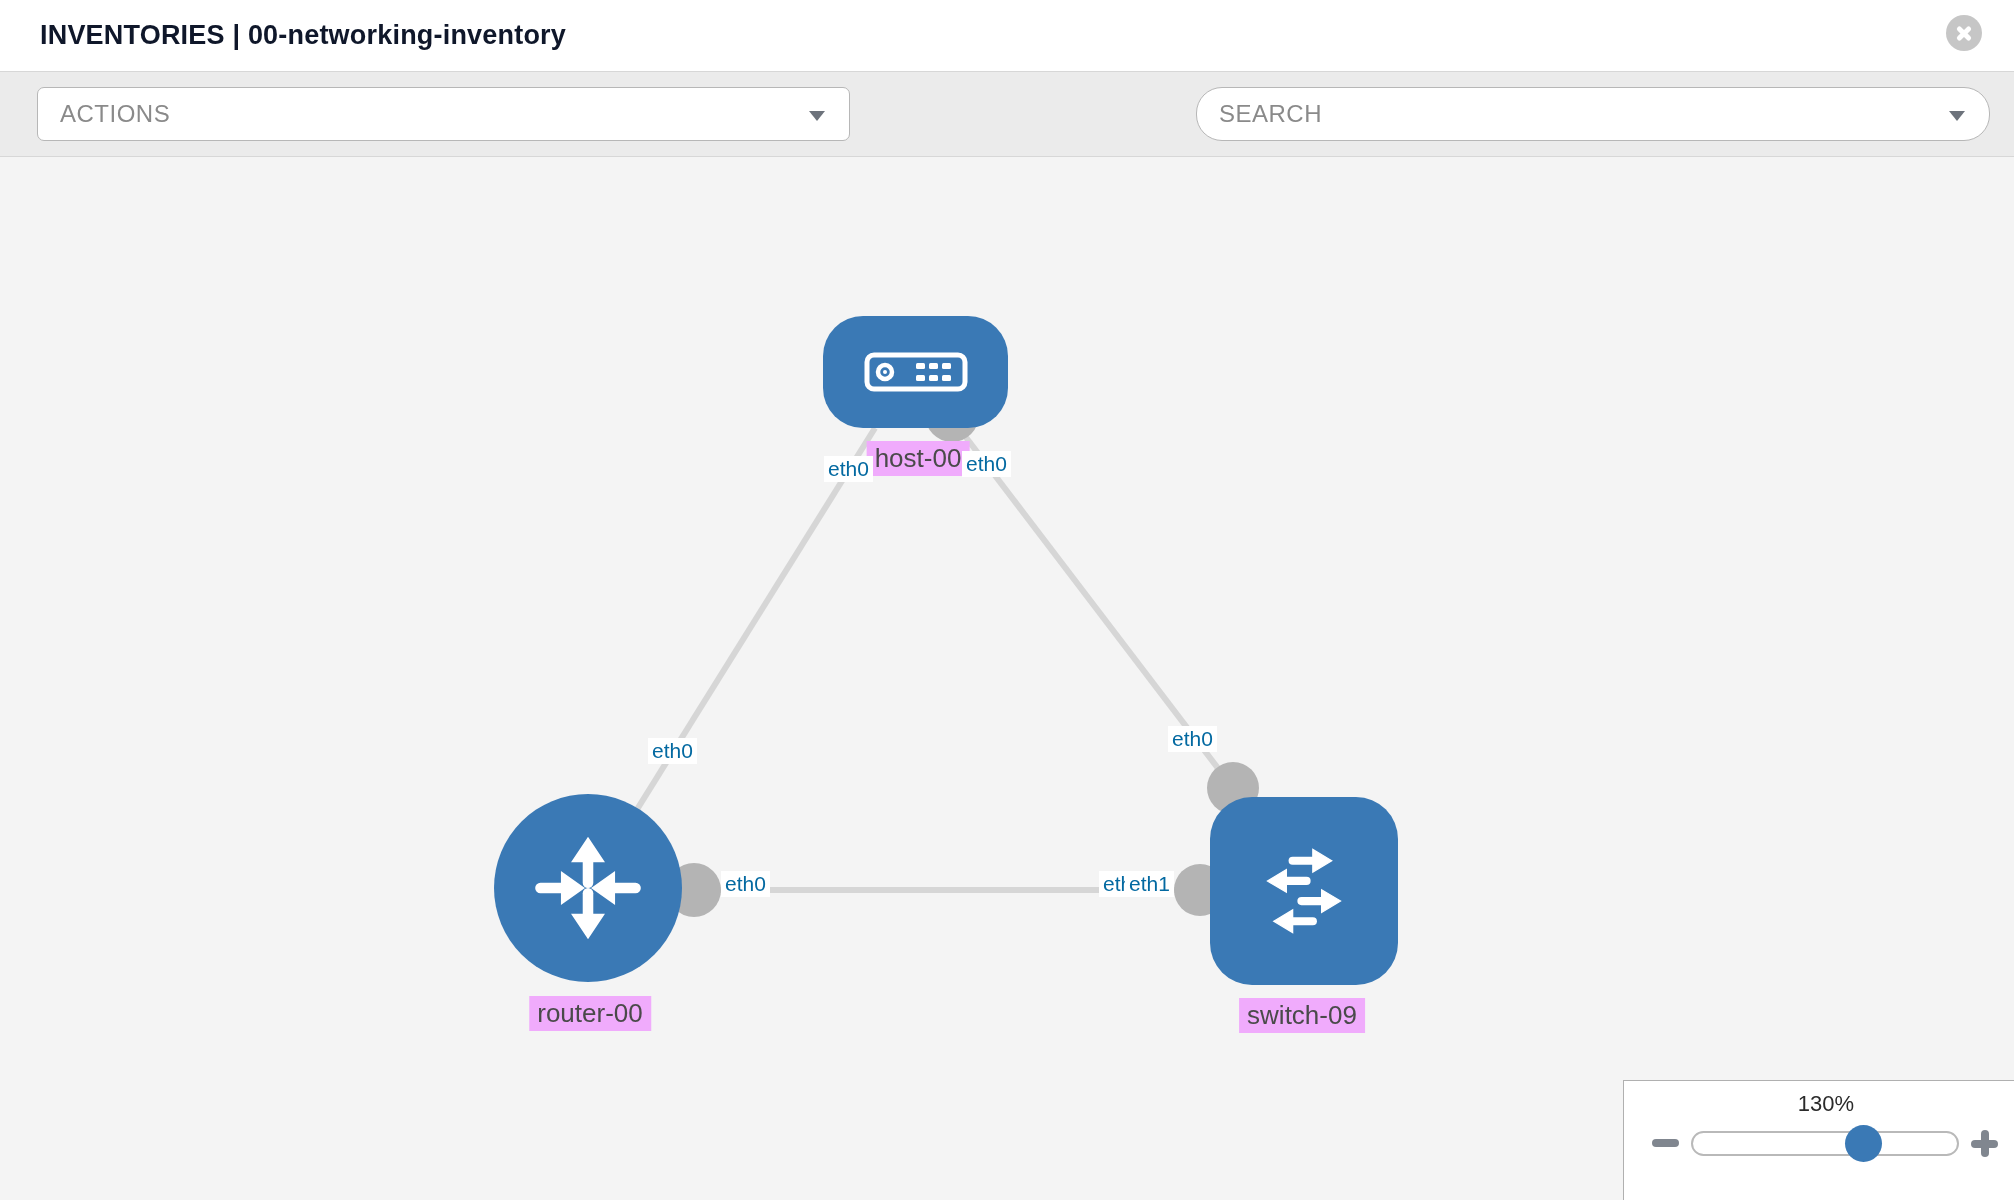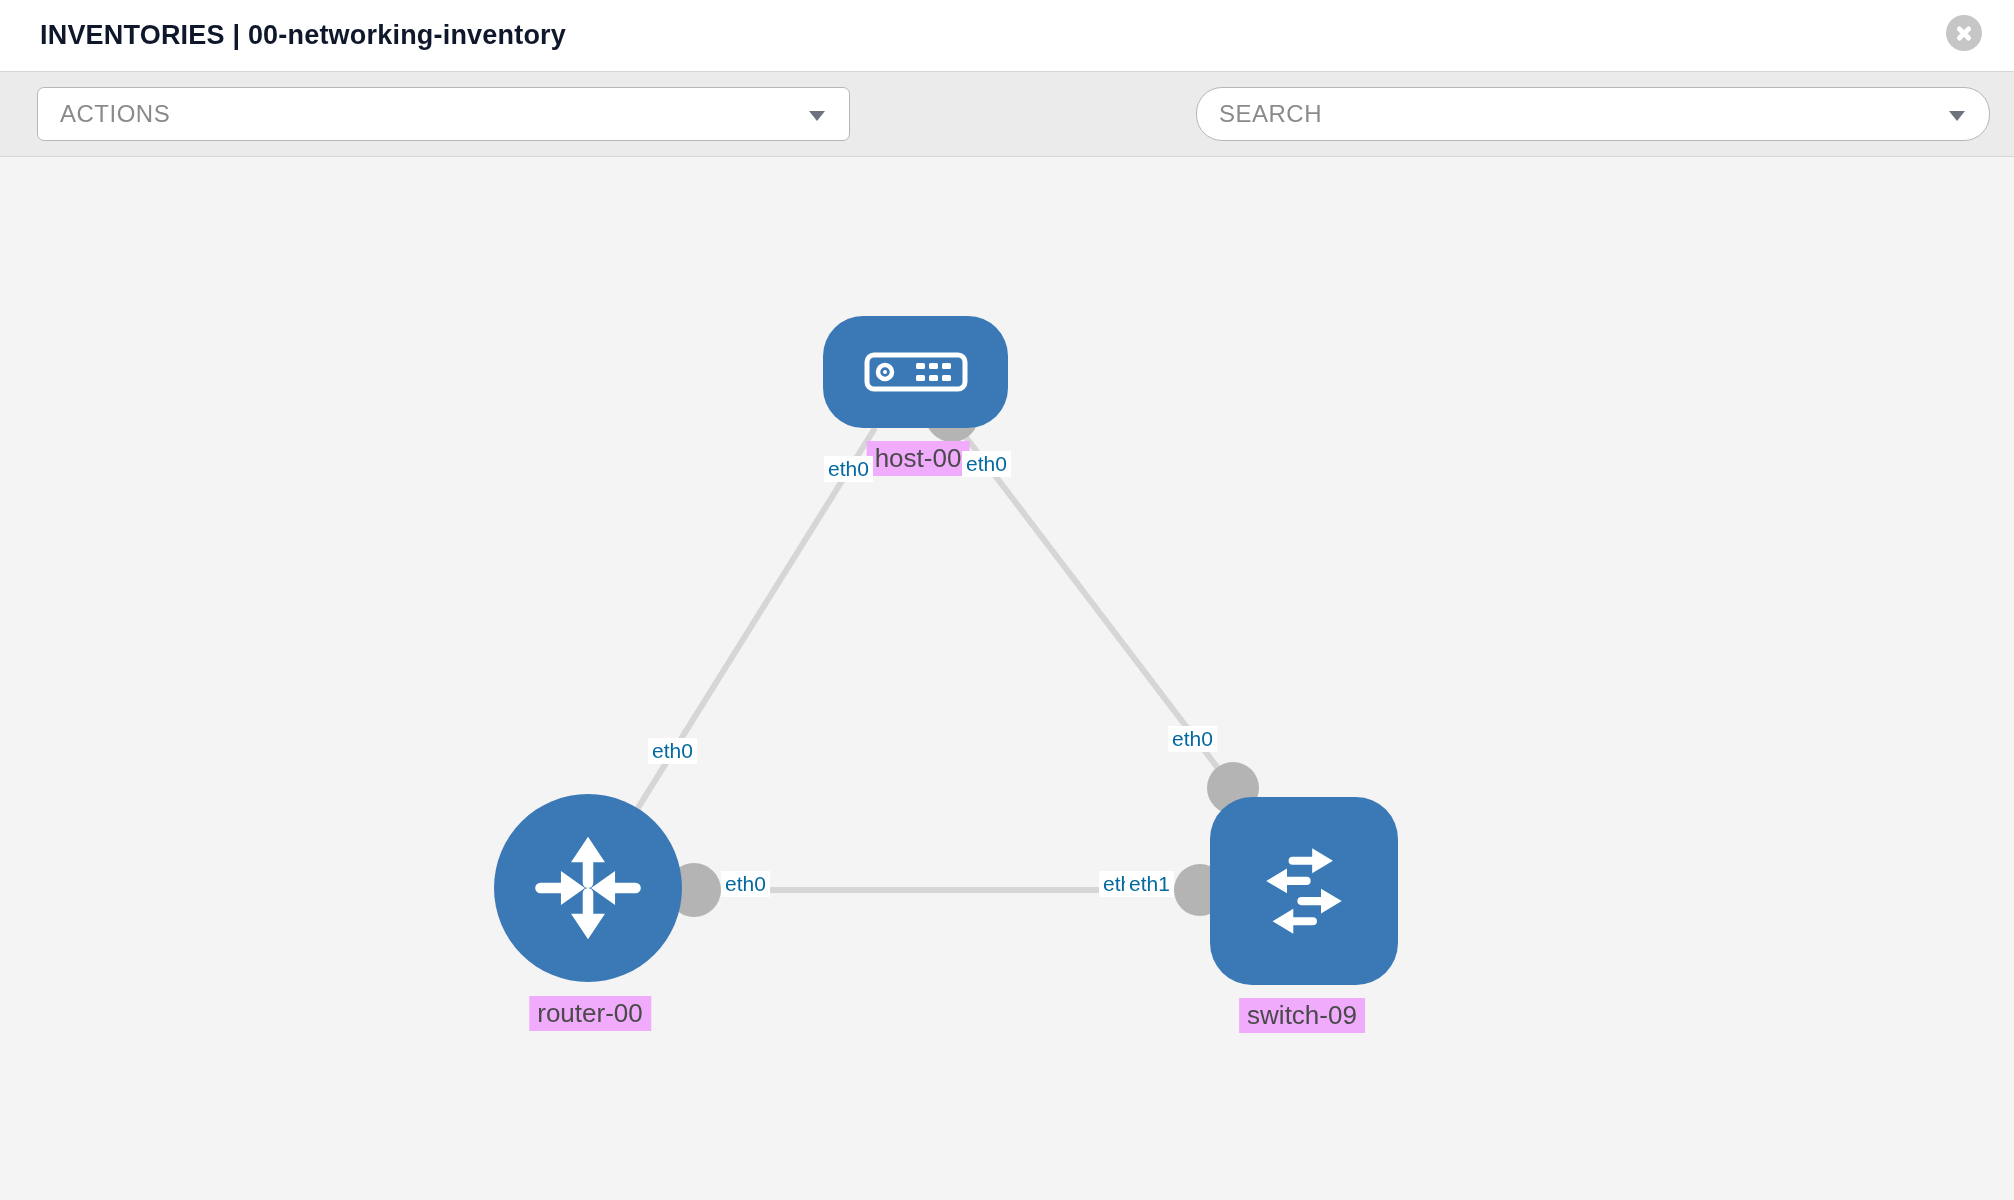--- a/index.html
+++ b/index.html
@@ -237,15 +237,22 @@
     <div class="node-label lbl-switch">switch-09</div>
 
     <div class="eth-label eth-1">eth0</div>
     <div class="eth-label eth-2">eth0</div>
     <div class="eth-label eth-3">eth0</div>
     <div class="eth-label eth-4">eth0</div>
     <div class="eth-label eth-5">eth0</div>
     <div class="eth-label eth-6">eth0</div>
     <div class="eth-label eth-7">eth1</div>
 
+    <div class="zoom-panel">
+      <div class="zoom-value">130%</div>
+      <div class="zoom-minus"></div>
+      <div class="zoom-track"></div>
+      <div class="zoom-handle"></div>
+      <div class="zoom-plus"></div>
+    </div>
 
   </div>
 </div>
 
 </body></html>

